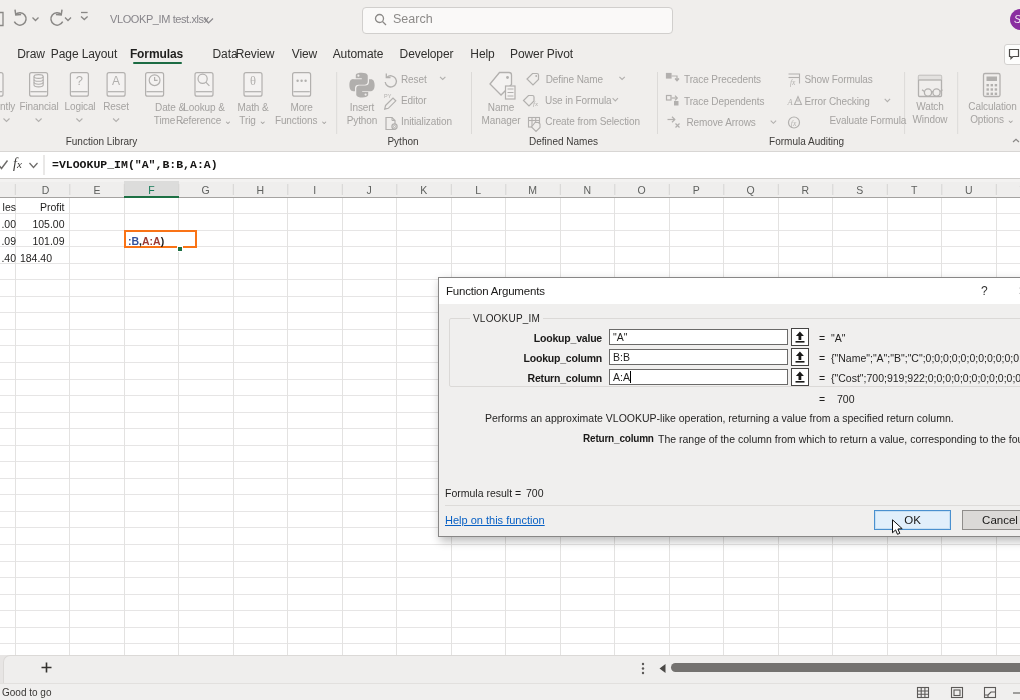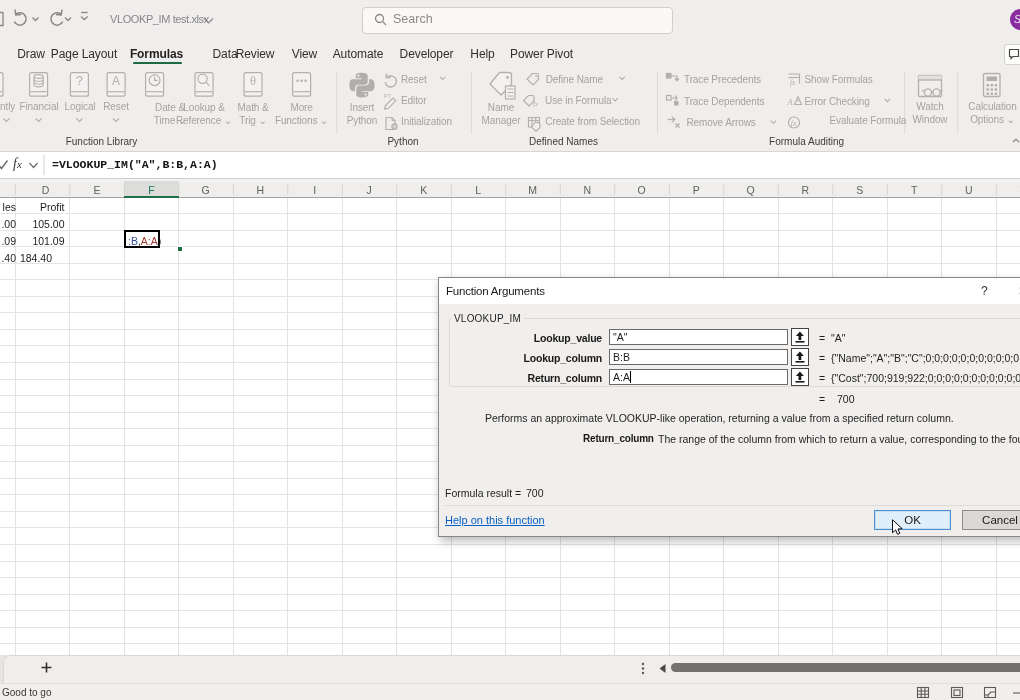--- a/index.html
+++ b/index.html
@@ -392,21 +392,21 @@
       <line x1="996.3" y1="0" x2="996.3" y2="457" stroke="#e3e2e1"></line>
     </svg></div>
 <span class="cell num abs" style="left:-20px;top:201px;width:36px;">les</span>
 <span class="cell num abs" style="left:-20px;top:218px;width:36px;">.00</span>
 <span class="cell num abs" style="left:-20px;top:234.8px;width:36px;">.09</span>
 <span class="cell num abs" style="left:-20px;top:251.5px;width:36px;">.40</span>
 <span class="cell num abs" style="left:14px;top:201px;width:50.5px;">Profit</span>
 <span class="cell num abs" style="left:14px;top:218px;width:50.5px;">105.00</span>
 <span class="cell num abs" style="left:14px;top:234.8px;width:50.5px;">101.09</span>
 <span class="cell num abs" style="left:14px;top:251.5px;width:38px;">184.40</span>
-<div class="abs" style="left:124px;top:230px;width:36px;height:17.5px;border:2px solid #000000;background:#fff;box-sizing:border-box;">
+<div class="abs" style="left:124px;top:230px;width:73px;height:17.5px;border:2px solid #f97316;background:#fff;box-sizing:border-box;font-weight:bold;">
   <span style="position:absolute;left:2px;top:3px;font-size:10.5px;white-space:nowrap;"><span style="color:#33519b;">:B</span><span style="color:#1e1d1c;">,</span><span style="color:#9c3a32;">A:A</span><span style="color:#1e1d1c;">)</span></span>
 </div>
 <div class="abs" style="left:177px;top:245.8px;width:4px;height:4px;background:#1d7044;border:1px solid #fff;"></div>
 <div class="abs" id="sheetbar">
   <div class="abs" style="left:3px;top:0;width:1017px;height:28px;background:#efeeed;border-radius:7px 0 0 0;border-top:1px solid #dbd9d7;border-left:1px solid #dbd9d7;box-sizing:border-box;"></div>
   <svg class="abs" style="left:37px;top:3px" width="18" height="18">
       <path d="M9.5 4.5 v10 M4.5 9.5 h10" stroke="#34322f" stroke-width="1.6"></path>
     </svg>
   <svg class="abs" style="left:637px;top:6px" width="12" height="16">
       <g fill="#5a5856">
@@ -433,21 +433,21 @@
       <path d="M103 7 h7"></path>
     </g>
   </svg>
 </div>
 <div class="abs" id="dlg">
   <div class="abs" id="dlgtitle"></div>
   <span class="abs" style="left:7px;top:6.5px;font-size:11.5px;letter-spacing:-0.2px;color:#1b1a19;">Function Arguments</span>
   <span class="abs" style="left:542px;top:6px;font-size:12px;color:#333;">?</span>
   <span class="abs" style="left:579px;top:6px;font-size:12px;color:#333;">✕</span>
   <fieldset class="abs" style="left:10px;top:34.5px;width:583px;height:72px;border:1px solid #dbd9d7;border-radius:2px;margin:0;padding:0;">
-    <legend style="font-size:10px;color:#201f1e;margin-left:1px;padding:0 3px;letter-spacing:0.2px;">VLOOKUP_IM</legend>
+    <legend style="font-size:10px;color:#201f1e;margin-left:20px;padding:0 3px;letter-spacing:0.2px;">VLOOKUP_IM</legend>
   </fieldset>
   <span class="dlbl" style="left:82px;top:53.5px;width:81px;text-align:right;">Lookup_value</span>
   <span class="dlbl" style="left:72px;top:73.5px;width:91px;text-align:right;">Lookup_column</span>
   <span class="dlbl" style="left:76px;top:93.5px;width:87px;text-align:right;">Return_column</span>
   <div class="din" style="left:170px;top:51px;width:171px;">"A"</div>
   <div class="din" style="left:170px;top:71px;width:171px;">B:B</div>
   <div class="din" style="left:170px;top:91px;width:171px;">A:A<span style="border-left:1px solid #000;margin-left:0px;"></span></div>
   <div class="dbtn" style="left:352px;top:50px;"></div>
   <div class="dbtn" style="left:352px;top:70px;"></div>
   <div class="dbtn" style="left:352px;top:90px;"></div>

